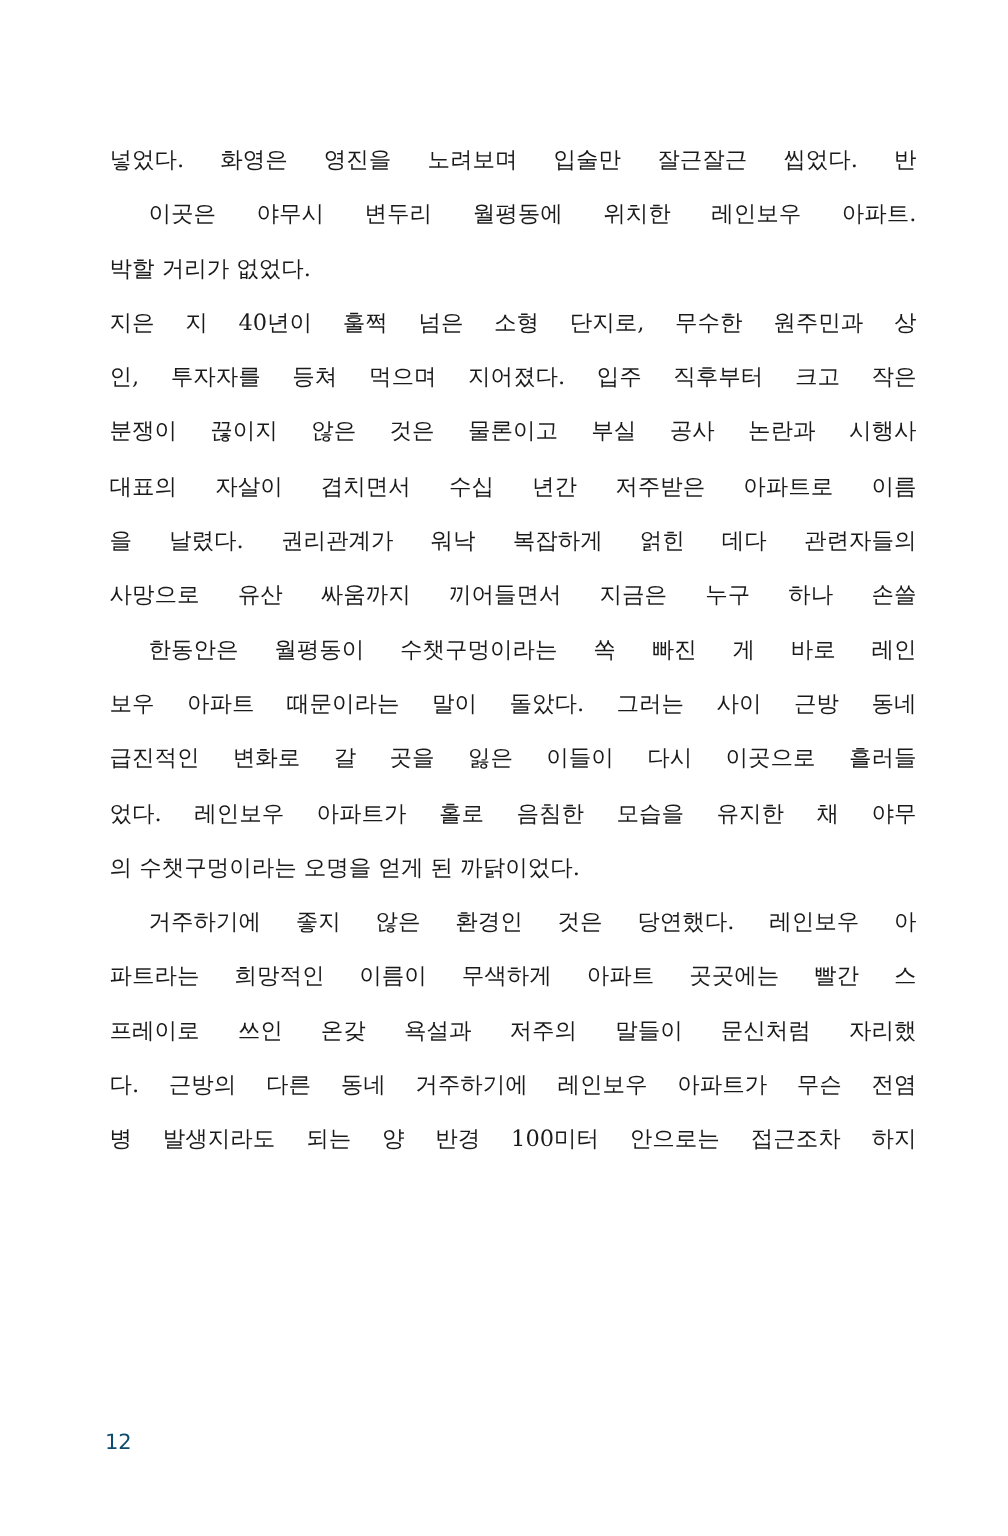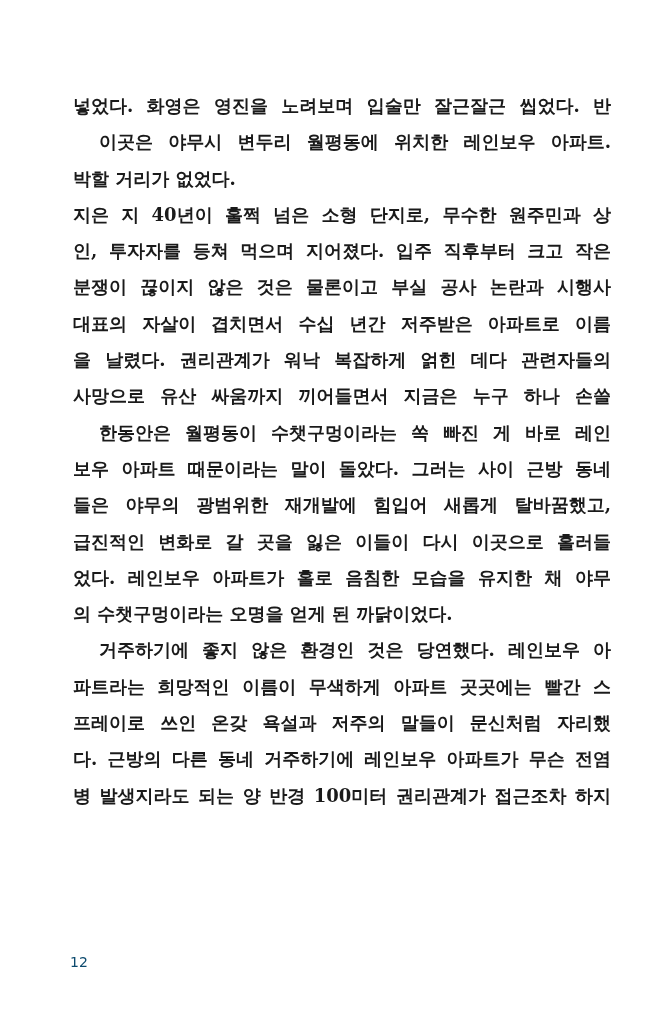--- a/index.html
+++ b/index.html
@@ -17,26 +17,25 @@
     }
     .page-body {
       position: absolute;
       left: 73px;
       top: 88px;
       width: 538px;
     }
     .line {
       height: 36.3px;
       line-height: 36.3px;
-      font-size: 18px;
+      font-size: 15px;
       white-space: nowrap;
       text-align: justify;
       text-align-last: justify;
       letter-spacing: 0px;
-      font-weight: bold;
     }
     .line.indent {
       padding-left: 26px;
     }
     .line.last {
       text-align-last: left;
     }
     .page-number {
       position: absolute;
       left: 70px;
@@ -54,24 +53,23 @@
   <div class="line indent">이곳은 야무시 변두리 월평동에 위치한 레인보우 아파트.</div>
   <div class="line last">박할 거리가 없었다.</div>
   <div class="line">지은 지 40년이 훌쩍 넘은 소형 단지로, 무수한 원주민과 상</div>
   <div class="line">인, 투자자를 등쳐 먹으며 지어졌다. 입주 직후부터 크고 작은</div>
   <div class="line">분쟁이 끊이지 않은 것은 물론이고 부실 공사 논란과 시행사</div>
   <div class="line">대표의 자살이 겹치면서 수십 년간 저주받은 아파트로 이름</div>
   <div class="line">을 날렸다. 권리관계가 워낙 복잡하게 얽힌 데다 관련자들의</div>
   <div class="line">사망으로 유산 싸움까지 끼어들면서 지금은 누구 하나 손쓸</div>
   <div class="line indent">한동안은 월평동이 수챗구멍이라는 쏙 빠진 게 바로 레인</div>
   <div class="line">보우 아파트 때문이라는 말이 돌았다. 그러는 사이 근방 동네</div>
-  <div class="line">들은 야무의 광범위한 재개발에 힘입어 새롭게 탈바꿈했고,</div>
   <div class="line">급진적인 변화로 갈 곳을 잃은 이들이 다시 이곳으로 흘러들</div>
   <div class="line">었다. 레인보우 아파트가 홀로 음침한 모습을 유지한 채 야무</div>
   <div class="line last">의 수챗구멍이라는 오명을 얻게 된 까닭이었다.</div>
   <div class="line indent">거주하기에 좋지 않은 환경인 것은 당연했다. 레인보우 아</div>
   <div class="line">파트라는 희망적인 이름이 무색하게 아파트 곳곳에는 빨간 스</div>
   <div class="line">프레이로 쓰인 온갖 욕설과 저주의 말들이 문신처럼 자리했</div>
   <div class="line">다. 근방의 다른 동네 거주하기에 레인보우 아파트가 무슨 전염</div>
-  <div class="line">병 발생지라도 되는 양 반경 100미터 권리관계가 접근조차 하지</div>
+  <div class="line">병 발생지라도 되는 양 반경 100미터 안으로는 접근조차 하지</div>
 </div>
 
 <div class="page-number">12</div>
 
 </body></html>

